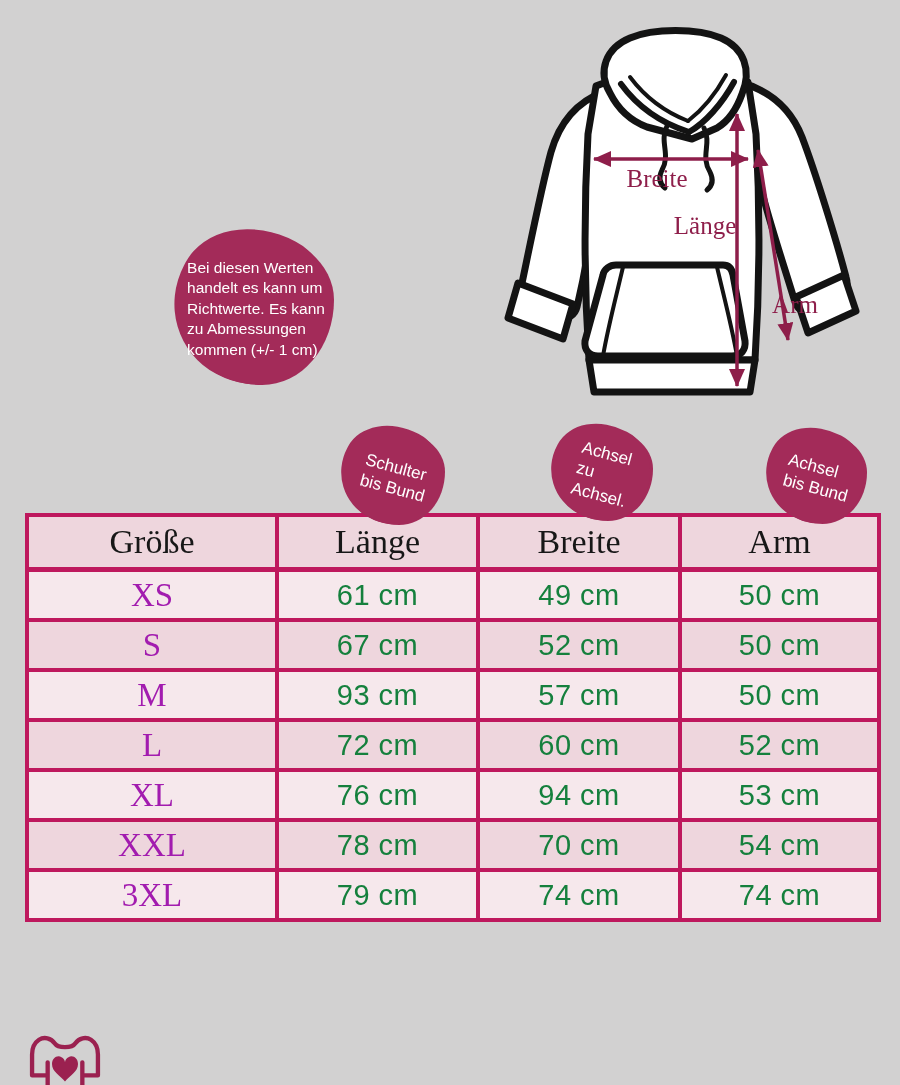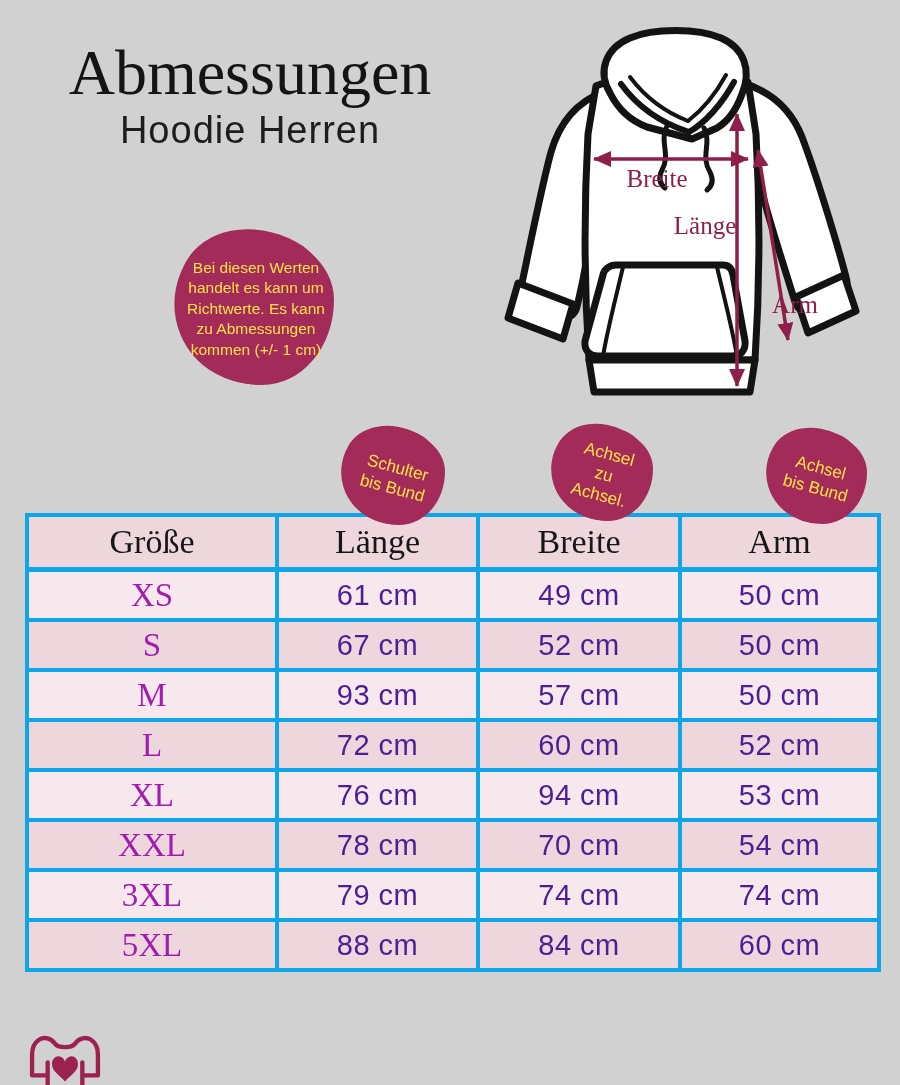--- a/index.html
+++ b/index.html
@@ -14,21 +14,21 @@
     font-family:"Liberation Serif",serif;font-weight:400;
     font-size:64px;line-height:66px;color:#141414;margin:0;
   }
   .subtitle{
     font-family:"Liberation Sans",sans-serif;font-weight:300;
     font-size:38px;line-height:44px;color:#1d1d1d;letter-spacing:1px;margin-top:2px;
   }
   
   .stamp{
     position:absolute;display:flex;align-items:center;justify-content:center;
-    text-align:center;color:#fde047;background:#a32b59;
+    color:#ffffff;background:#a32b59;
     border-radius:48% 52% 46% 54% / 52% 44% 56% 48%;
     z-index:3;
   }
   .stamp::before{
     content:"";position:absolute;inset:-4px 2px 2px -5px;background:#a32b59;
     border-radius:55% 45% 50% 50% / 46% 54% 47% 53%;
     transform:rotate(28deg);z-index:0;
   }
   .stamp-text{position:relative;z-index:1;font-weight:300;}
   .stamp-note{left:178px;top:233px;width:156px;height:152px;}
@@ -36,48 +36,44 @@
   .stamp-col .stamp-text{font-size:17px;line-height:21px;transform:rotate(15deg);}
   .stamp-col-1{left:345px;top:430px;width:100px;height:95px;}
   .stamp-col-2{left:555px;top:428px;width:98px;height:93px;}
   .stamp-col-3{left:770px;top:432px;width:97px;height:92px;}
   
   .diagram{position:absolute;left:499px;top:26px;width:386px;height:386px;z-index:1;}
   
   .size-table-wrap{position:absolute;left:25px;top:513px;width:852px;z-index:2;}
   table.size-table{border-collapse:collapse;width:852px;table-layout:fixed;}
   .size-table th,.size-table td{
-    border:4px solid #0ea5e9;text-align:center;vertical-align:middle;padding:0;
+    border:4px solid #be185d;text-align:center;vertical-align:middle;padding:0;
   }
   .size-table thead th{
     background:#eed6dd;height:50px;border-bottom-width:5px;
     font-family:"Liberation Serif",serif;font-weight:400;font-size:34px;color:#171717;
   }
   .size-table td{height:46px;}
   .size-table tbody tr:nth-child(odd) td{background:#f6e8ec;}
   .size-table tbody tr:nth-child(even) td{background:#eed6dd;}
   .size-cell{
     font-family:"Liberation Serif",serif;font-weight:400;font-size:33px;color:#a21caf;
   }
   .value-cell{
     font-family:"Liberation Sans",sans-serif;font-weight:300;
-    font-size:29px;letter-spacing:0.5px;color:#4c1d95;
+    font-size:29px;letter-spacing:0.5px;color:#15803d;
   }
   
   .footer-logo{position:absolute;left:26px;top:1032px;width:78px;height:78px;z-index:1;}
 </style>
 </head>
 <body>
 
 <div class="page">
 
-  <div class="header">
-    <h1 class="title">Abmessungen</h1>
-    <div class="subtitle">Hoodie Herren</div>
-  </div>
 
   <div class="stamp stamp-note">
     <div class="stamp-text">
       <div>Bei diesen Werten</div>
       <div>handelt es kann um</div>
       <div>Richtwerte. Es kann</div>
       <div>zu Abmessungen</div>
       <div>kommen (+/- 1 cm)</div>
     </div>
   </div>
@@ -192,26 +188,20 @@
           <td class="value-cell">78 cm</td>
           <td class="value-cell">70 cm</td>
           <td class="value-cell">54 cm</td>
         </tr>
         <tr>
           <td class="size-cell">3XL</td>
           <td class="value-cell">79 cm</td>
           <td class="value-cell">74 cm</td>
           <td class="value-cell">74 cm</td>
         </tr>
-        <tr>
-          <td class="size-cell">5XL</td>
-          <td class="value-cell">88 cm</td>
-          <td class="value-cell">84 cm</td>
-          <td class="value-cell">60 cm</td>
-        </tr>
       </tbody>
     </table>
   </div>
 
   <svg class="footer-logo" viewBox="0 0 90 90">
     <path d="M33,13 C29,7 21,5 15,9 C9,13 7,19 7,26 L7,50 L25,50 L25,35 L25,88 M57,13 C61,7 69,5 75,9 C81,13 83,19 83,26 L83,50 L65,50 L65,35 L65,88 M33,13 C37,19 53,19 57,13" fill="none" stroke="#9b2150" stroke-width="5" stroke-linejoin="round" stroke-linecap="round"></path>
     <path d="M45,57 C39,50 30,46 30,37 C30,30 36,26 41,29 C43,30 45,32 45,35 C45,32 47,30 49,29 C54,26 60,30 60,37 C60,46 51,50 45,57 Z" fill="#9b2150"></path>
   </svg>
 
 </div>

